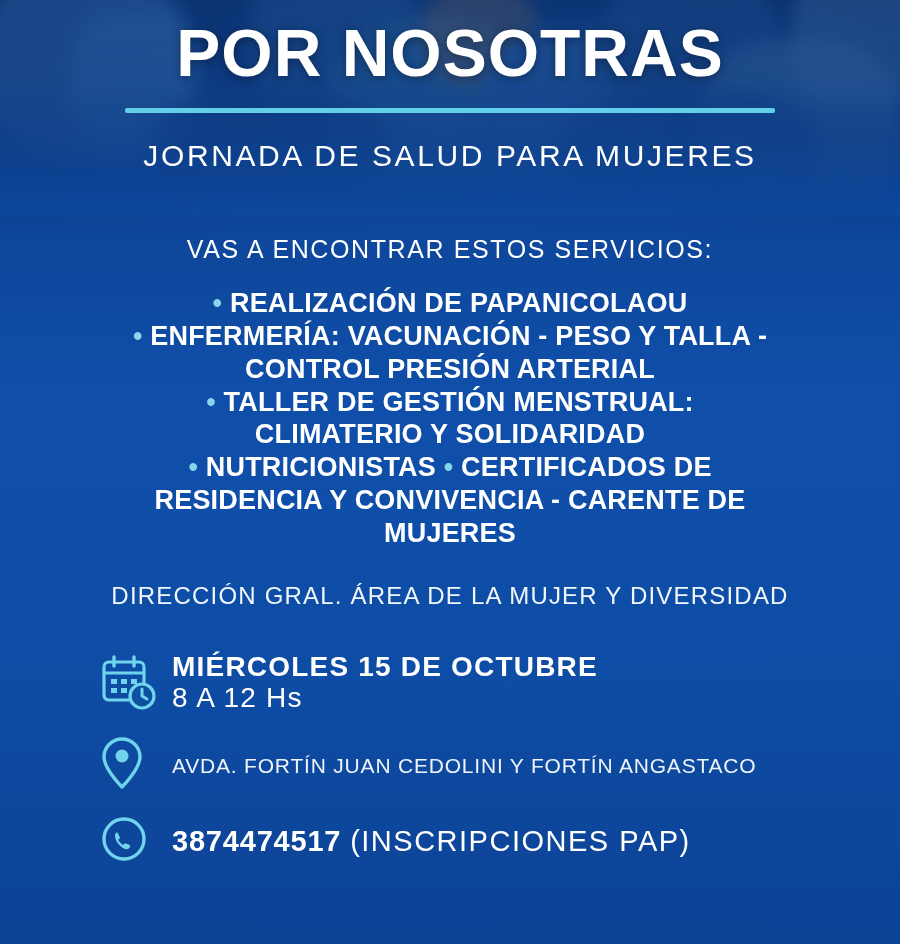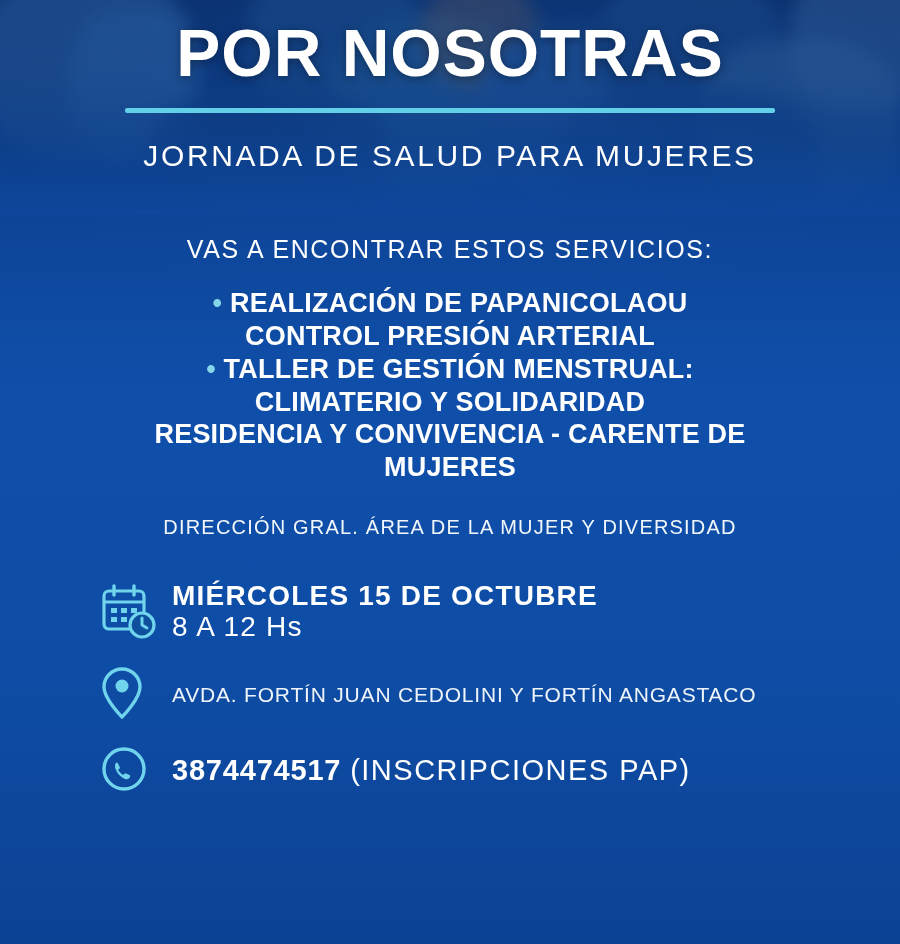--- a/index.html
+++ b/index.html
@@ -116,21 +116,21 @@
     line-height: 1.18;
     margin: 0 0 1px 0;
   }
   .bullet {
     color: #86d6ea;
     font-weight: bold;
   }
 
   .dept {
     margin-top: 32px;
-    font-size: 20px;
+    font-size: 24px;
     letter-spacing: 1.2px;
     color: #f2f7fb;
   }
 
   .details {
     margin-top: 42px;
     padding-left: 100px;
     text-align: left;
   }
   .detail-row {
@@ -199,23 +199,25 @@
     <div class="headline">POR NOSOTRAS</div>
 
     <div class="rule"></div>
 
     <div class="subtitle">JORNADA DE SALUD PARA MUJERES</div>
 
     <div class="services-intro">VAS A ENCONTRAR ESTOS SERVICIOS:</div>
 
     <div class="services">
       <div class="service-line"><span class="bullet">•</span> REALIZACIÓN  DE PAPANICOLAOU</div>
+      <div class="service-line"><span class="bullet">•</span> ENFERMERÍA: VACUNACIÓN - PESO Y TALLA -</div>
       <div class="service-line">CONTROL PRESIÓN ARTERIAL</div>
       <div class="service-line"><span class="bullet">•</span> TALLER DE GESTIÓN MENSTRUAL:</div>
       <div class="service-line">CLIMATERIO Y SOLIDARIDAD</div>
+      <div class="service-line"><span class="bullet">•</span> NUTRICIONISTAS <span class="bullet">•</span> CERTIFICADOS DE</div>
       <div class="service-line">RESIDENCIA Y CONVIVENCIA - CARENTE DE</div>
       <div class="service-line">MUJERES</div>
     </div>
 
     <div class="dept">DIRECCIÓN GRAL. ÁREA DE LA MUJER Y DIVERSIDAD</div>
 
     <div class="details">
 
       <div class="detail-row">
         <div class="detail-icon">

